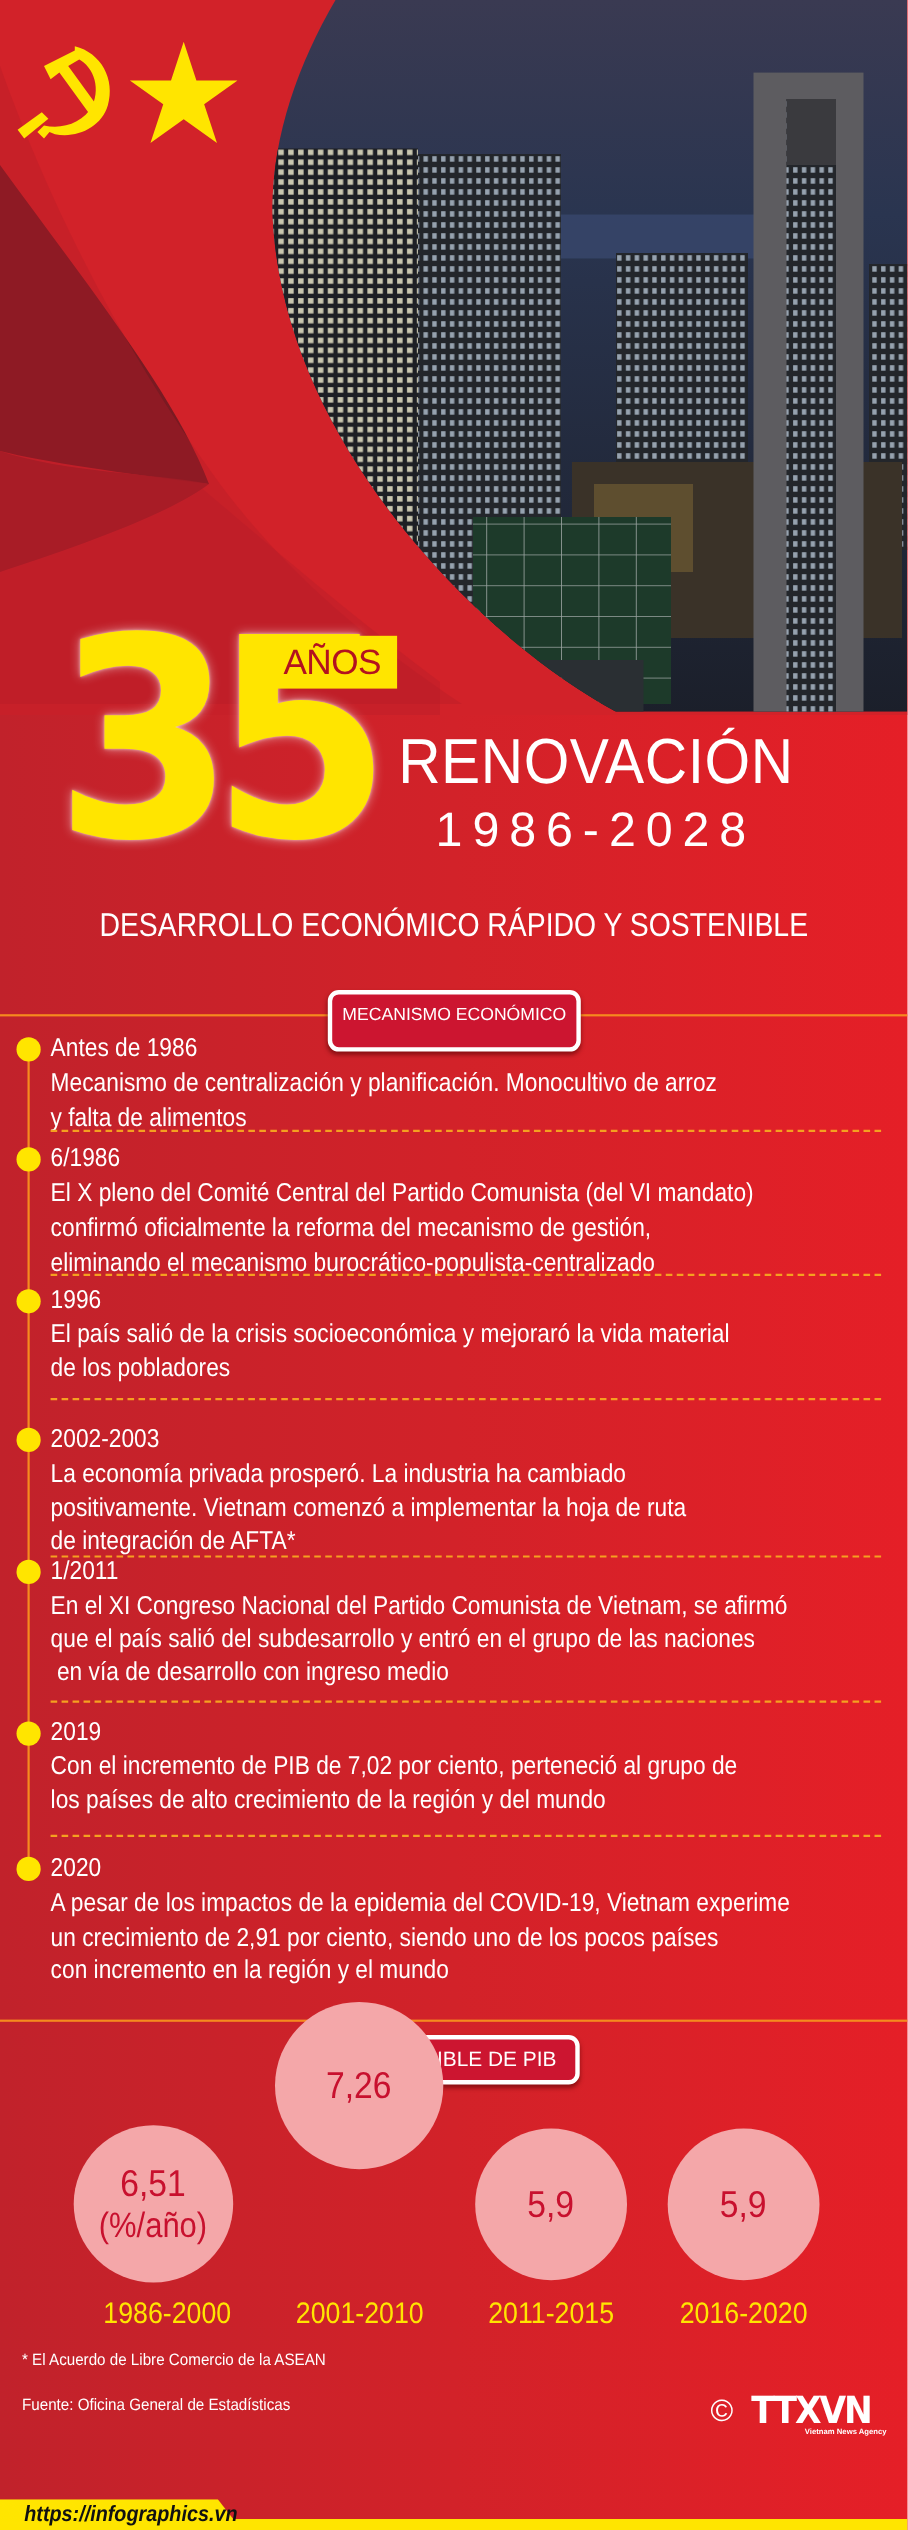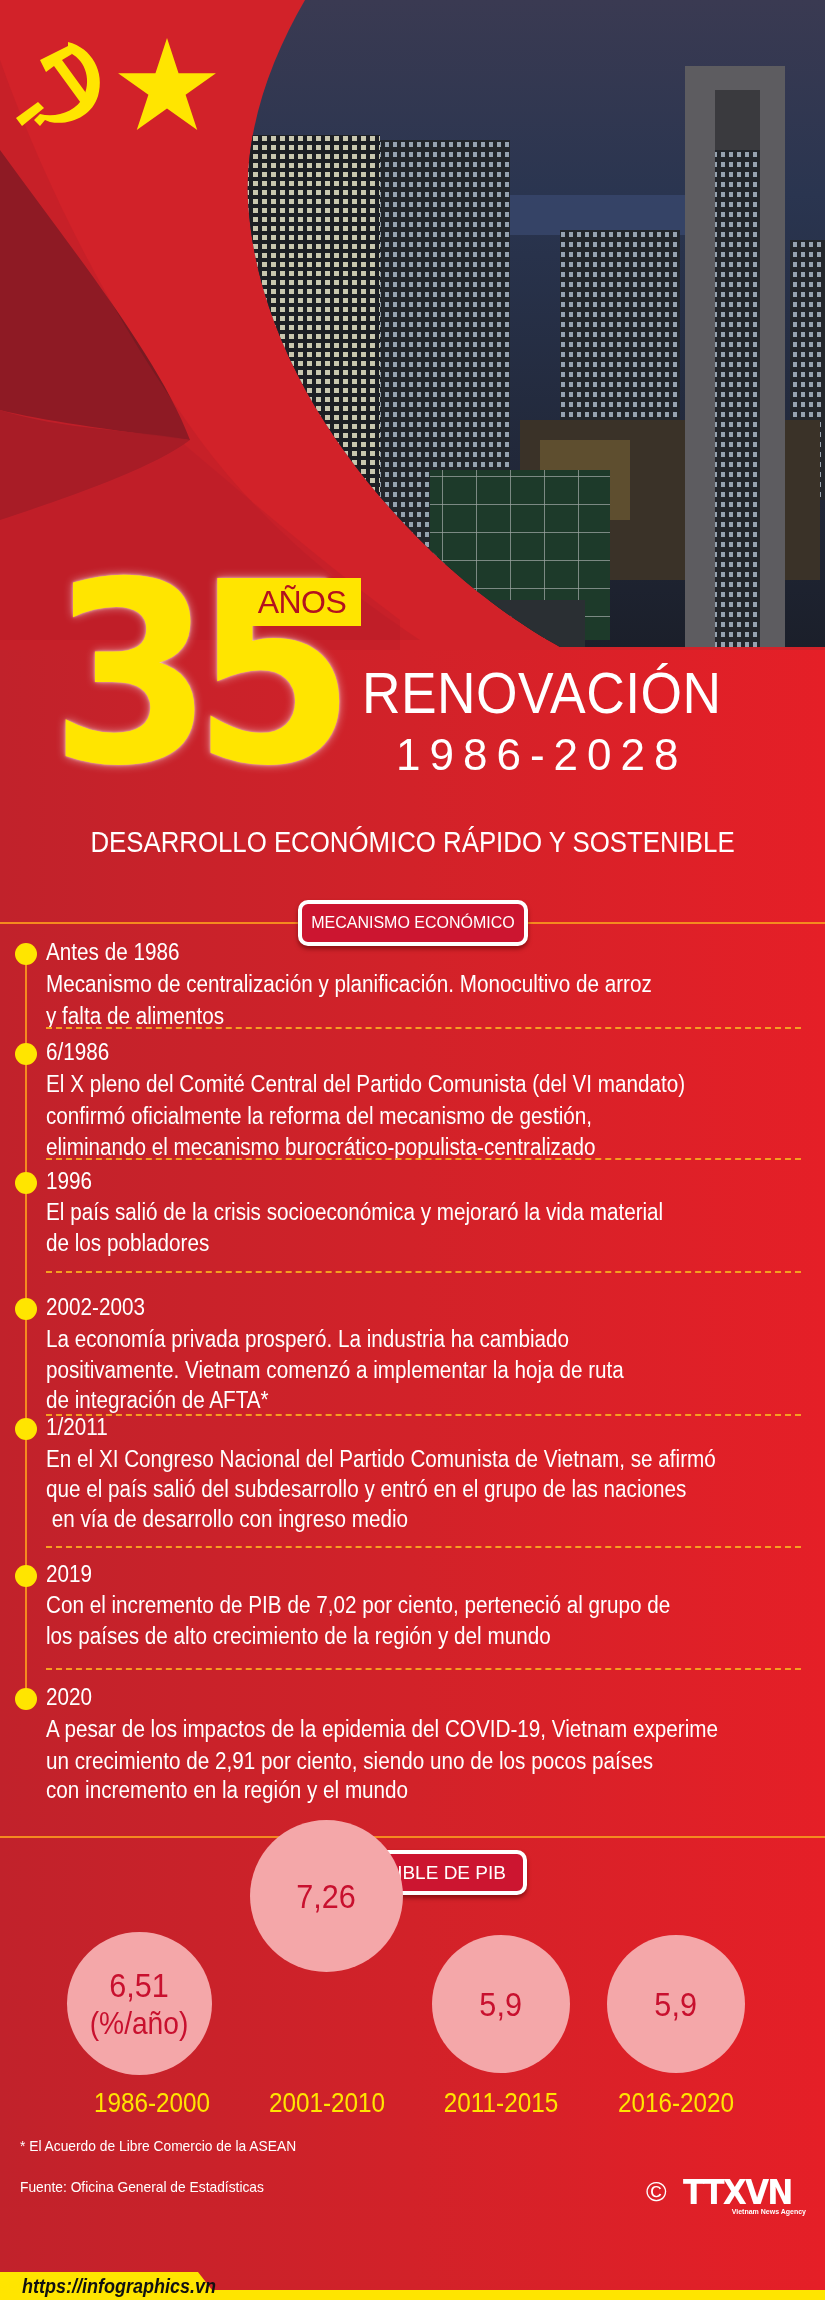--- a/index.html
+++ b/index.html
@@ -63,21 +63,21 @@
   .pill {
     position: absolute;
     background: #cc1530;
     border: 4px solid #fff;
     border-radius: 10px;
     color: #fff;
     text-align: center;
     white-space: nowrap;
     box-shadow: 0 3px 4px rgba(80,0,0,0.55);
   }
-  #pill-mecanismo { left: 298px; top: 900px; width: 230px; height: 46px; font-size: 16px; line-height: 38px; }
+  #pill-mecanismo { left: 298px; top: 900px; width: 230px; height: 56px; font-size: 16px; line-height: 38px; }
   #pill-pib { left: 298px; top: 1850px; width: 229px; height: 45px; font-size: 19px; line-height: 37px; }
 
   
   #timeline-line { left: 25px; top: 960px; width: 2px; height: 740px; background: #f58a1f; }
   .tl-item { position: absolute; left: 0; width: 825px; }
   .tl-dot {
     position: absolute; left: 15px; width: 22px; height: 22px;
     border-radius: 50%; background: #ffe500;
   }
   .tl-date, .tl-text {

